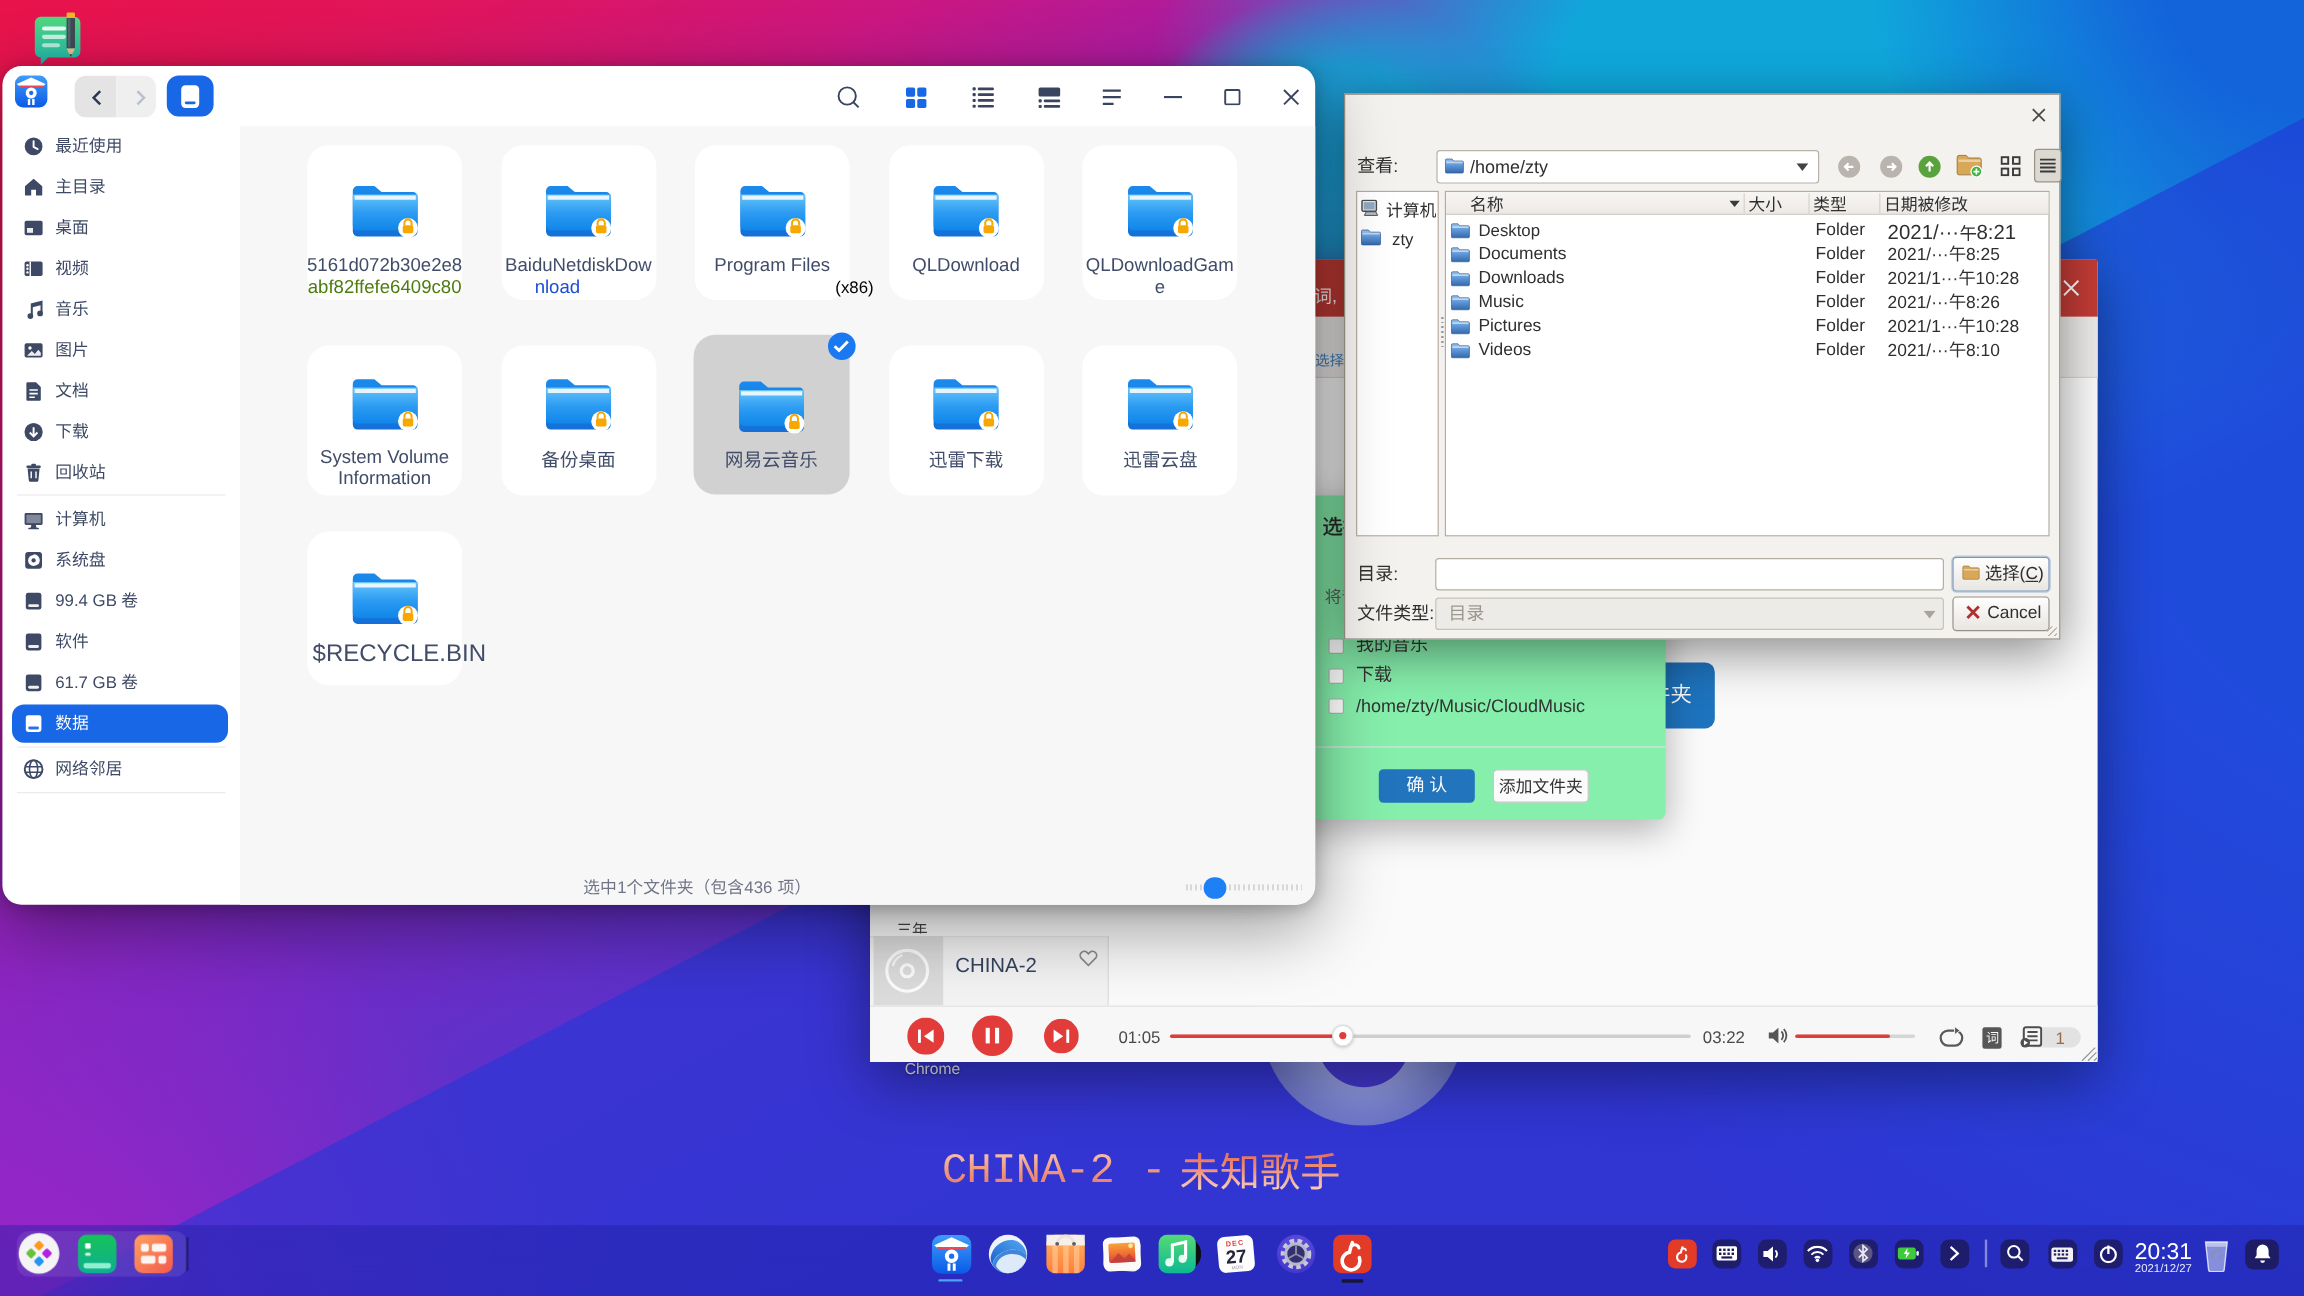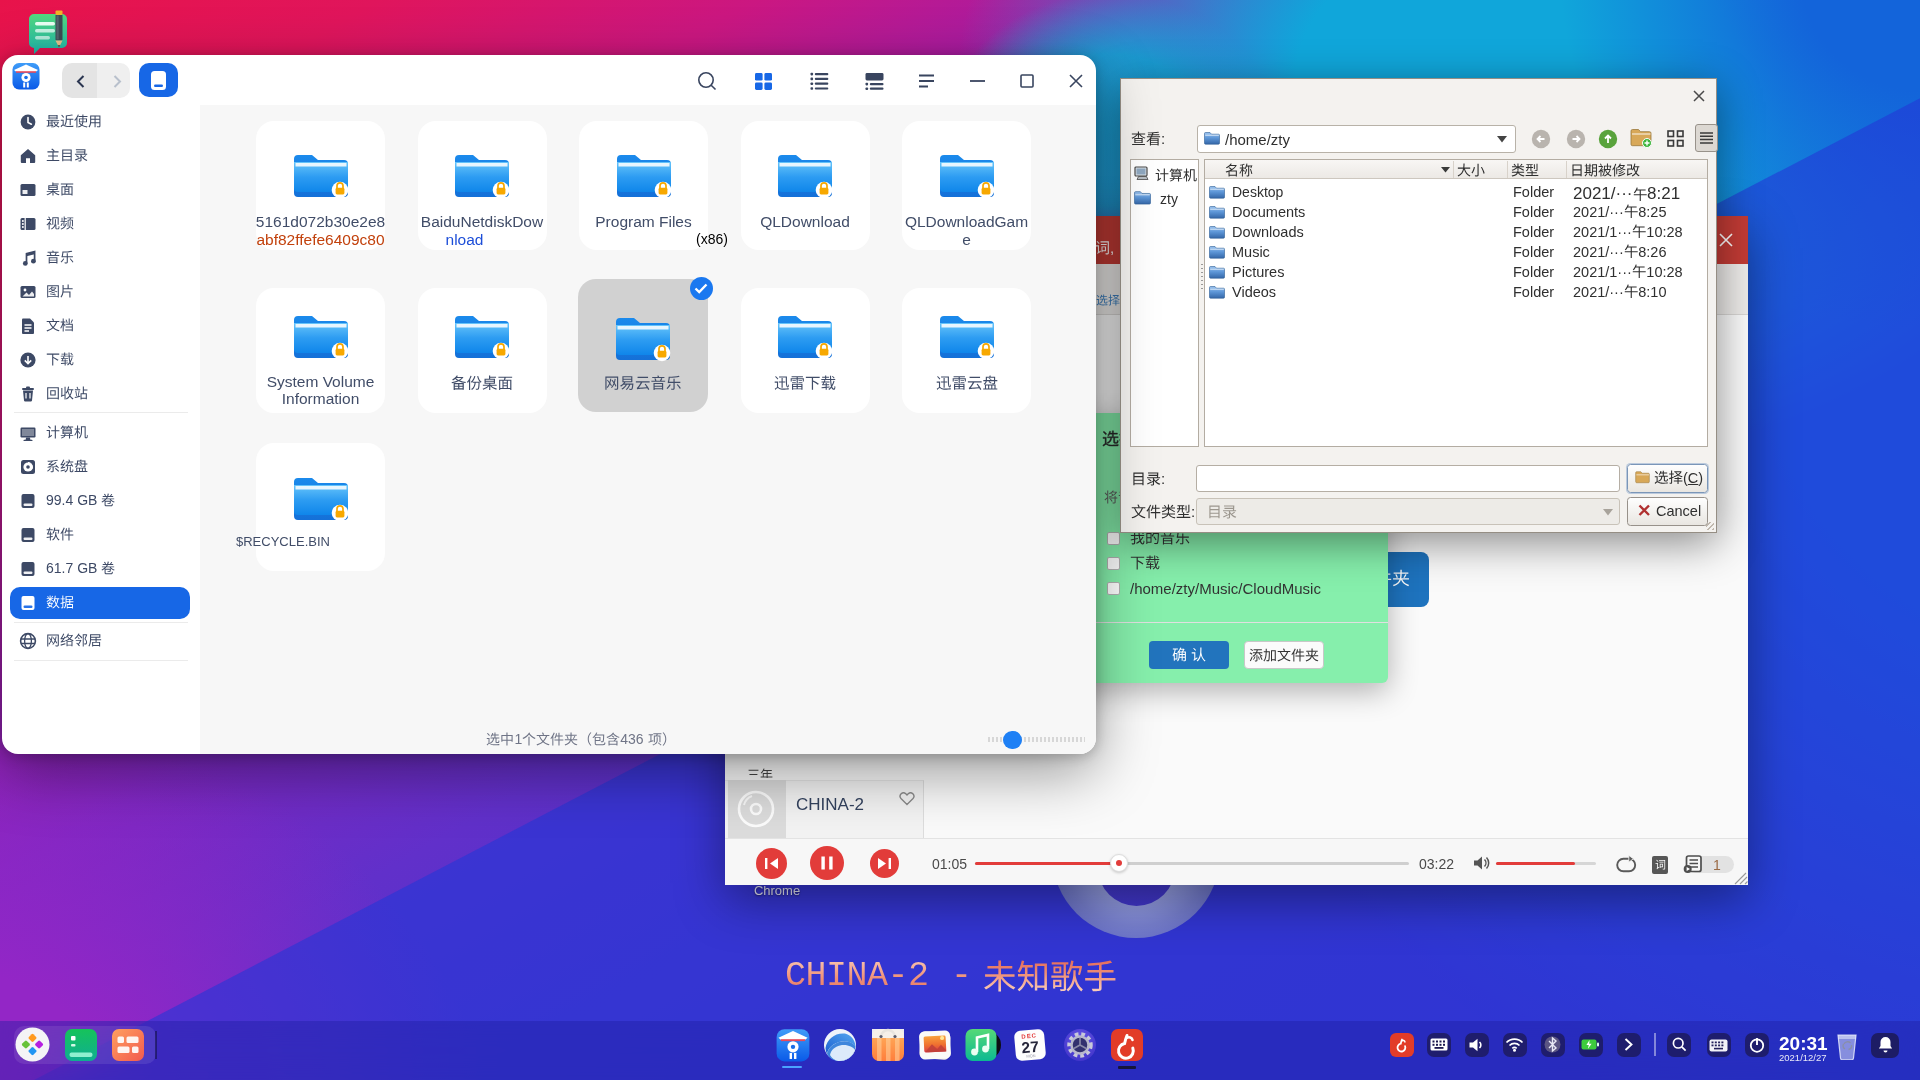--- a/index.html
+++ b/index.html
@@ -831,21 +831,21 @@
           <use href="#u7edc" x="1000"></use>
           <use href="#u90bb" x="2000"></use>
           <use href="#u5c45" x="3000"></use>
         </g>
       </svg></div>
     <div class="abs" style="left:254px;top:66px;width:129px;height:129px;background:#fff;border-radius:18px"></div>
     <svg class="abs" style="left:288.5px;top:94px" width="60" height="50" viewBox="0 0 60 50">
       <use href="#folder"></use>
     </svg>
     <div class="txt" style="left:234px;top:157.5px;width:169px;text-align:center;font-size:15.5px;color:#414d68">5161d072b30e2e8</div>
-    <div class="txt" style="left:234px;top:176.0px;width:169px;text-align:center;font-size:15.5px;color:#c2410c">abf82ffefe6409c80</div>
+    <div class="txt" style="left:234px;top:176.0px;width:169px;text-align:center;font-size:15.5px;color:#4d7c0f">abf82ffefe6409c80</div>
     <div class="abs" style="left:415.5px;top:66px;width:129px;height:129px;background:#fff;border-radius:18px"></div>
     <svg class="abs" style="left:450.0px;top:94px" width="60" height="50" viewBox="0 0 60 50">
       <use href="#folder"></use>
     </svg>
     <div class="txt" style="left:395.5px;top:157.5px;width:169px;text-align:center;font-size:15.5px;color:#414d68">BaiduNetdiskDow</div>
     <div class="txt" style="left:378px;top:176.0px;width:169px;text-align:center;font-size:15.5px;color:#1d4ed8">nload</div>
     <div class="abs" style="left:577px;top:66px;width:129px;height:129px;background:#fff;border-radius:18px"></div>
     <svg class="abs" style="left:611.5px;top:94px" width="60" height="50" viewBox="0 0 60 50">
       <use href="#folder"></use>
     </svg>
@@ -918,21 +918,21 @@
         </g>
       </svg></div>
     <div class="abs" style="left:687.5px;top:222px;width:23px;height:23px;background:#1a78f0;border-radius:50%"></div>
     <svg class="abs" style="left:692px;top:228px" width="14" height="11" viewBox="0 0 14 11">
       <path d="M1.5,5.5 L5.2,9 L12.5,1.5" stroke="#fff" stroke-width="2.4" fill="none"></path>
     </svg>
     <div class="abs" style="left:254px;top:388px;width:129px;height:128px;background:#fff;border-radius:18px"></div>
     <svg class="abs" style="left:288.5px;top:417px" width="60" height="50" viewBox="0 0 60 50">
       <use href="#folder"></use>
     </svg>
-    <div class="txt" style="left:234px;top:479.0px;width:169px;text-align:left;font-size:13px;color:#414d68">$RECYCLE.BIN</div>
+    <div class="txt" style="left:234px;top:479.0px;width:169px;text-align:right;font-size:20px;color:#414d68">$RECYCLE.BIN</div>
     <div class="txt" style="left:379px;top:676px;width:400px;text-align:center;font-size:14px;color:#6f7486"><svg class="z" style="width:28px;height:14px" viewBox="0 0 2000 1000">
         <g transform="translate(0,880) scale(1,-1)">
           <use href="#u9009" x="0"></use>
           <use href="#u4e2d" x="1000"></use>
         </g>
       </svg>1<svg class="z" style="width:98px;height:14px" viewBox="0 0 7000 1000">
         <g transform="translate(0,880) scale(1,-1)">
           <use href="#u4e2a" x="0"></use>
           <use href="#u6587" x="1000"></use>
           <use href="#u4ef6" x="2000"></use>
@@ -1158,21 +1158,21 @@
       <rect x="9.1" y="5.5" width="2" height="1.8"></rect>
       <rect x="12.4" y="5.5" width="2" height="1.8"></rect>
       <rect x="5" y="8.8" width="9" height="1.6"></rect>
     </g>
   </svg>
 <div class="abs" style="left:1744.5px;top:1032.5px;width:24px;height:24px;background:rgba(28,24,78,0.72);border-radius:7px"></div>
 <svg class="abs" style="left:1748.5px;top:1036.5px" width="16" height="16" viewBox="0 0 16 16">
     <circle cx="8" cy="8.6" r="6.2" fill="none" stroke="#fff" stroke-width="1.8"></circle>
     <path d="M8,1 V8" stroke="#fff" stroke-width="1.9"></path>
   </svg>
-<div class="txt" style="left:1779px;top:1033px;font-size:19px;font-weight:bold;color:#fff">20:31</div>
+<div class="txt" style="left:1779px;top:1033px;font-size:19px;font-weight:normal;color:#fff">20:31</div>
 <div class="txt" style="left:1779px;top:1052px;font-size:9.5px;color:#e8e8f8">2021/12/27</div>
 <svg class="abs" style="left:1834px;top:1031px" width="26" height="29" viewBox="0 0 26 29">
     <path d="M4,4 h18 l-2.5,23 a2,2 0 0 1 -2,1.8 H8.5 a2,2 0 0 1 -2,-1.8 z" fill="rgba(215,222,245,0.55)" stroke="rgba(240,244,255,0.8)" stroke-width="1.2"></path>
     <path d="M4,4 h18 l-0.4,4 H4.4 z" fill="rgba(240,244,255,0.5)"></path>
     <g fill="none" stroke="#8a8fa8" stroke-width="1.3">
       <path d="M10,13 a4,4 0 0 1 6.5,-1"></path>
       <path d="M17.5,14 a4,4 0 0 1 -3,4.5"></path>
       <path d="M11,18 a4,4 0 0 1 -1.5,-5"></path>
     </g>
   </svg>

